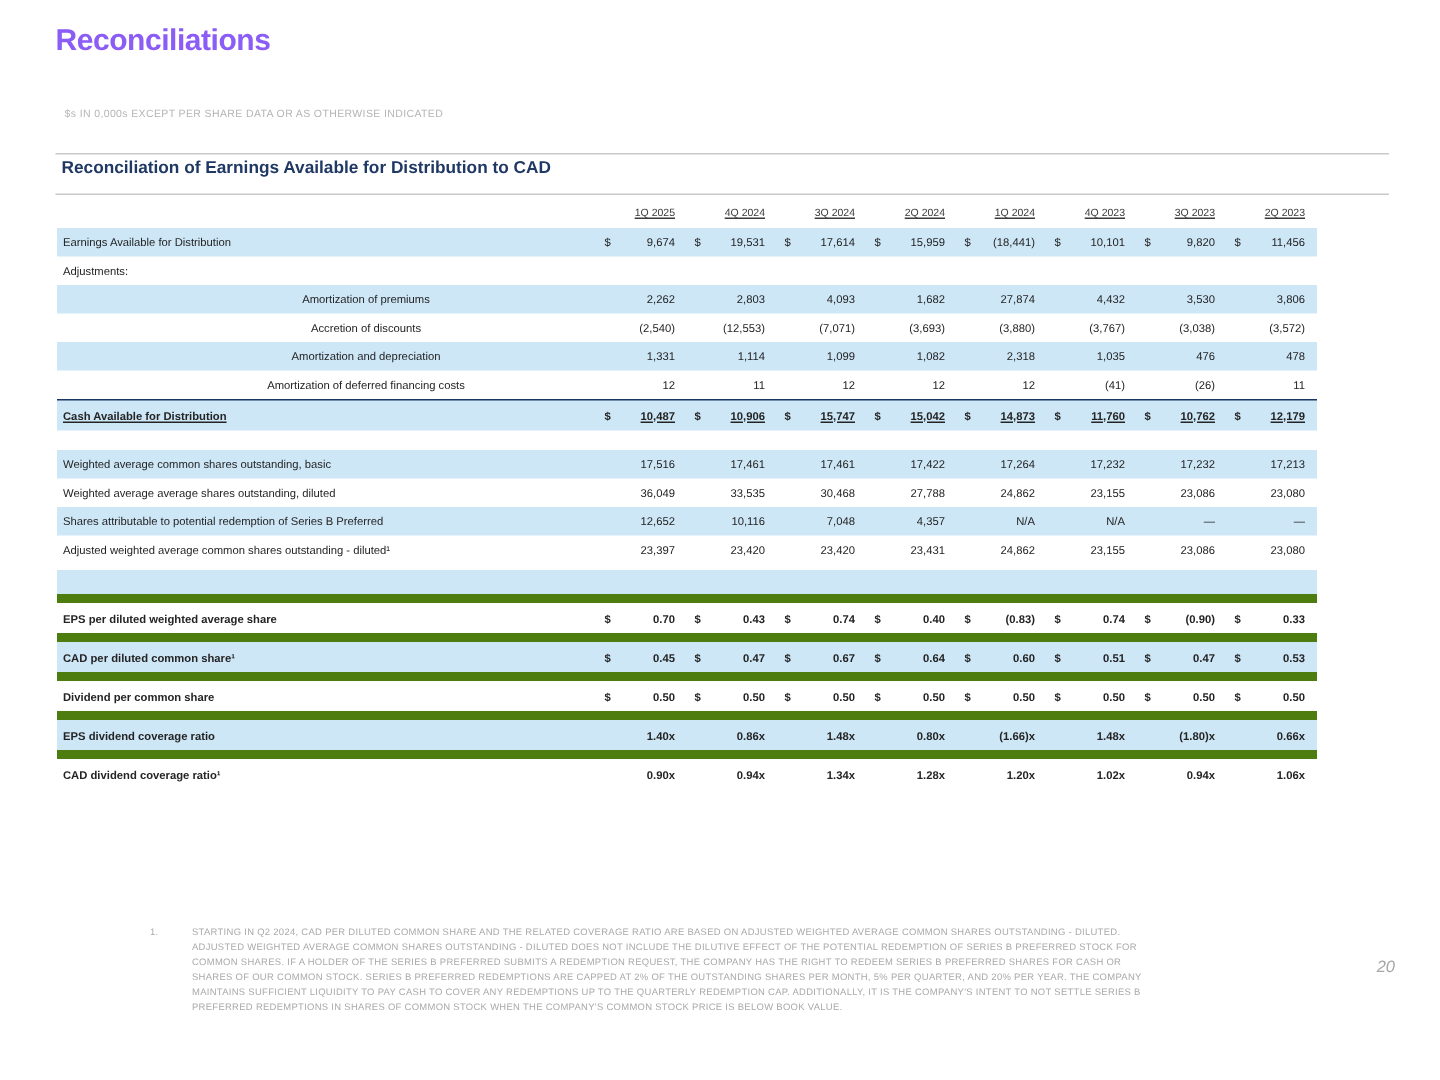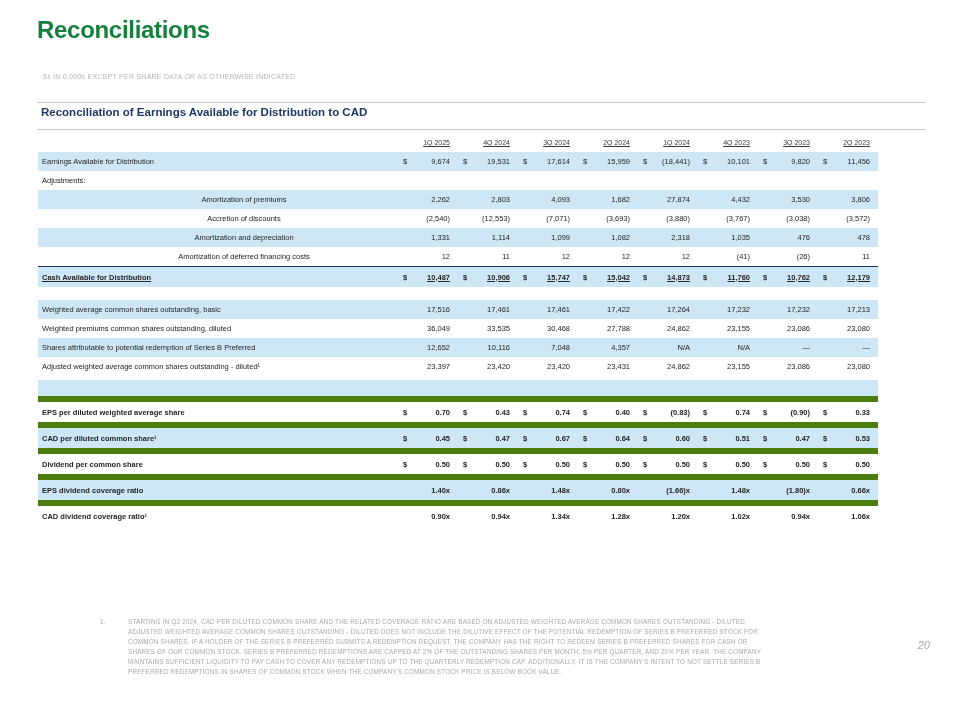--- a/index.html
+++ b/index.html
@@ -2,22 +2,22 @@
 <html><head>
 <meta charset="utf-8">
 <style>
   html,body { margin:0; padding:0; background:#e8e8e8; }
   .slide {
     position:relative; width:960px; height:720px; background:#ffffff;
     font-family:"Liberation Sans","DejaVu Sans",sans-serif; overflow:hidden;
     margin:0 auto;
   }
   .title {
-    position:absolute; left:37px; top:16px; font-size:24px; font-weight:bold;
-    color:#15803d; letter-spacing:-0.3px;
+    position:absolute; left:37px; top:16px; font-size:20px; font-weight:bold;
+    color:#8b5cf6; letter-spacing:-0.3px;
   }
   .subtitle {
     position:absolute; left:43px; top:73px; font-size:7px; color:#b5b5b5;
     letter-spacing:0.25px;
   }
   .rule { position:absolute; left:37px; width:889px; height:1px; background:#c9c9c9; }
   .rule-top { top:102px; }
   .rule-mid { top:129px; }
   .section-title {
     position:absolute; left:41px; top:106px; font-size:11.5px; font-weight:bold;
@@ -282,21 +282,21 @@
             <span>17,232</span>
           </div>
           <div class="cell">
             <span>17,232</span>
           </div>
           <div class="cell">
             <span>17,213</span>
           </div>
         </div>
         <div class="row">
-          <div class="label">Weighted premiums common shares outstanding, diluted</div>
+          <div class="label">Weighted average average shares outstanding, diluted</div>
           <div class="cell">
             <span>36,049</span>
           </div>
           <div class="cell">
             <span>33,535</span>
           </div>
           <div class="cell">
             <span>30,468</span>
           </div>
           <div class="cell">

